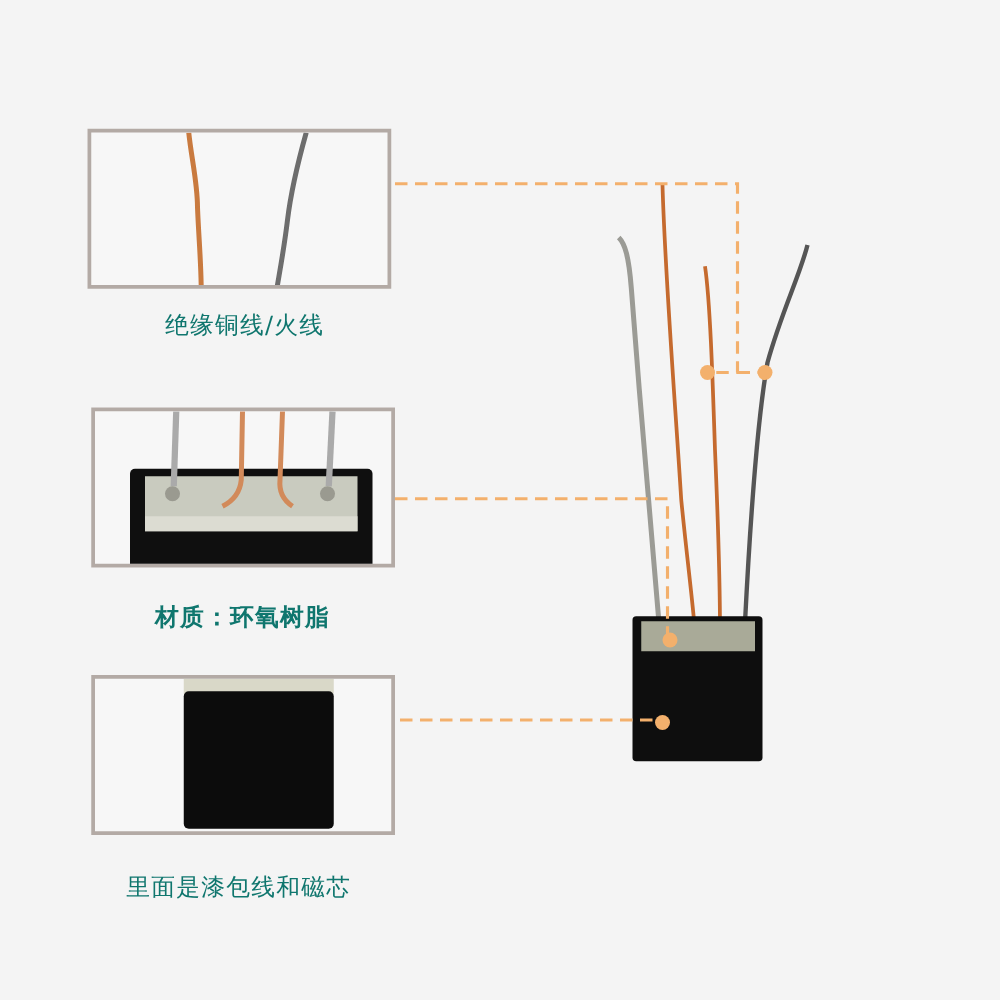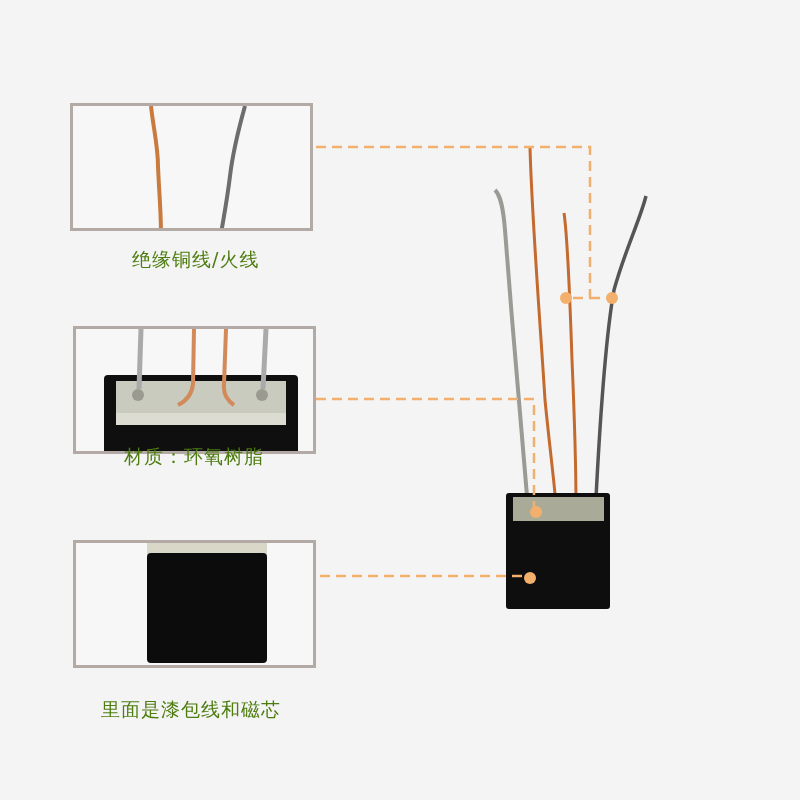--- a/index.html
+++ b/index.html
@@ -1,18 +1,18 @@
 <!DOCTYPE html>
 <html><head>
 <meta charset="utf-8">
 <style>
   html,body{margin:0;padding:0;}
   body{width:800px;height:800px;background:#f4f4f4;position:relative;overflow:hidden;font-family:"DejaVu Sans",sans-serif;}
   .panel{position:absolute;border:3px solid #b3aaa5;background:#f7f7f7;box-sizing:border-box;overflow:hidden;}
-  .caption{position:absolute;font-size:19px;color:#4d7c0f;letter-spacing:1px;}
+  .caption{position:absolute;font-size:19px;color:#0f766e;letter-spacing:1px;}
   svg{position:absolute;left:0;top:0;}
 </style>
 </head>
 <body>
 
 <div class="panel" style="left:70px;top:103px;width:243px;height:128px;">
   <svg width="243" height="128">
     <path d="M78,0 C80,20 85,40 85,60 C86,85 88,105 88,128" stroke="#c97a3f" stroke-width="4" fill="none"></path>
     <path d="M172,0 C165,25 160,45 157,70 C154,95 150,115 148,128" stroke="#6d6d6d" stroke-width="4" fill="none"></path>
   </svg>
@@ -25,21 +25,21 @@
     <rect x="40" y="52" width="170" height="44" fill="#c9cbbf"></rect>
     <rect x="40" y="84" width="170" height="12" fill="#dcdcd2"></rect>
     <path d="M65,0 L63,60" stroke="#aaaaaa" stroke-width="5" fill="none"></path>
     <circle cx="62" cy="66" r="6" fill="#9a9a90"></circle>
     <path d="M190,0 L187,60" stroke="#aaaaaa" stroke-width="5" fill="none"></path>
     <circle cx="186" cy="66" r="6" fill="#9a9a90"></circle>
     <path d="M118,0 L117,55 C116,65 110,72 102,76" stroke="#d28a5a" stroke-width="4" fill="none"></path>
     <path d="M150,0 L148,55 C147,65 152,72 158,76" stroke="#d28a5a" stroke-width="4" fill="none"></path>
   </svg>
 </div>
-<div class="caption" style="left:124px;top:444px;">材质：环氧树脂</div>
+<div class="caption" style="left:124px;top:481px;font-weight:bold;">材质：环氧树脂</div>
 
 <div class="panel" style="left:73px;top:540px;width:243px;height:128px;">
   <svg width="243" height="128">
     <rect x="71" y="0" width="120" height="12" fill="#d9d8c8"></rect>
     <rect x="71" y="10" width="120" height="110" rx="4" fill="#0c0c0c"></rect>
   </svg>
 </div>
 <div class="caption" style="left:101px;top:697px;font-family:Liberation Mono, monospace;">里面是漆包线和磁芯</div>
 
 <svg width="800" height="800">

